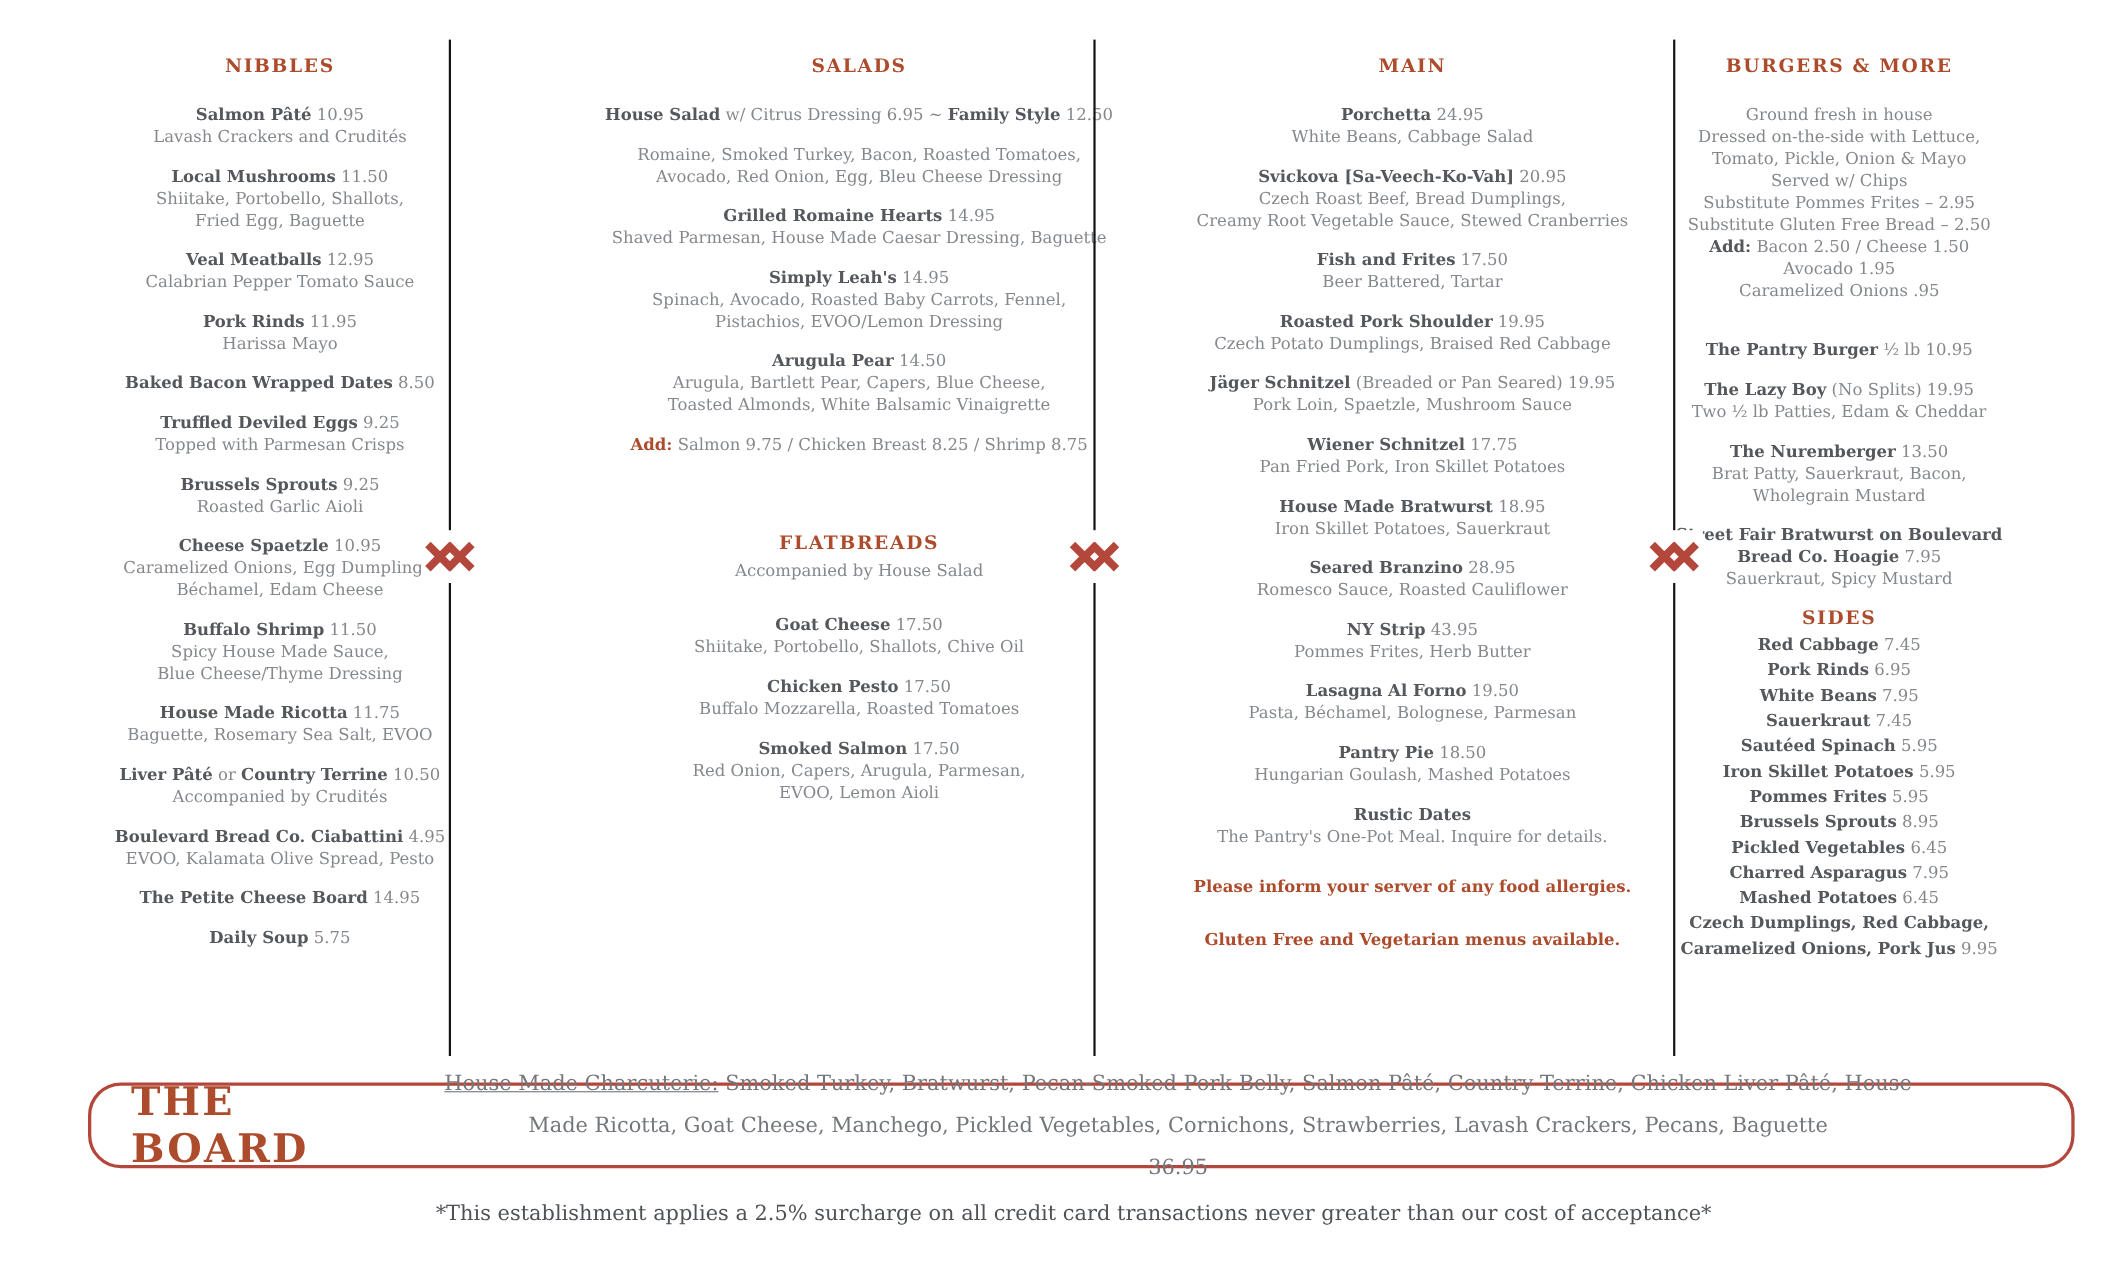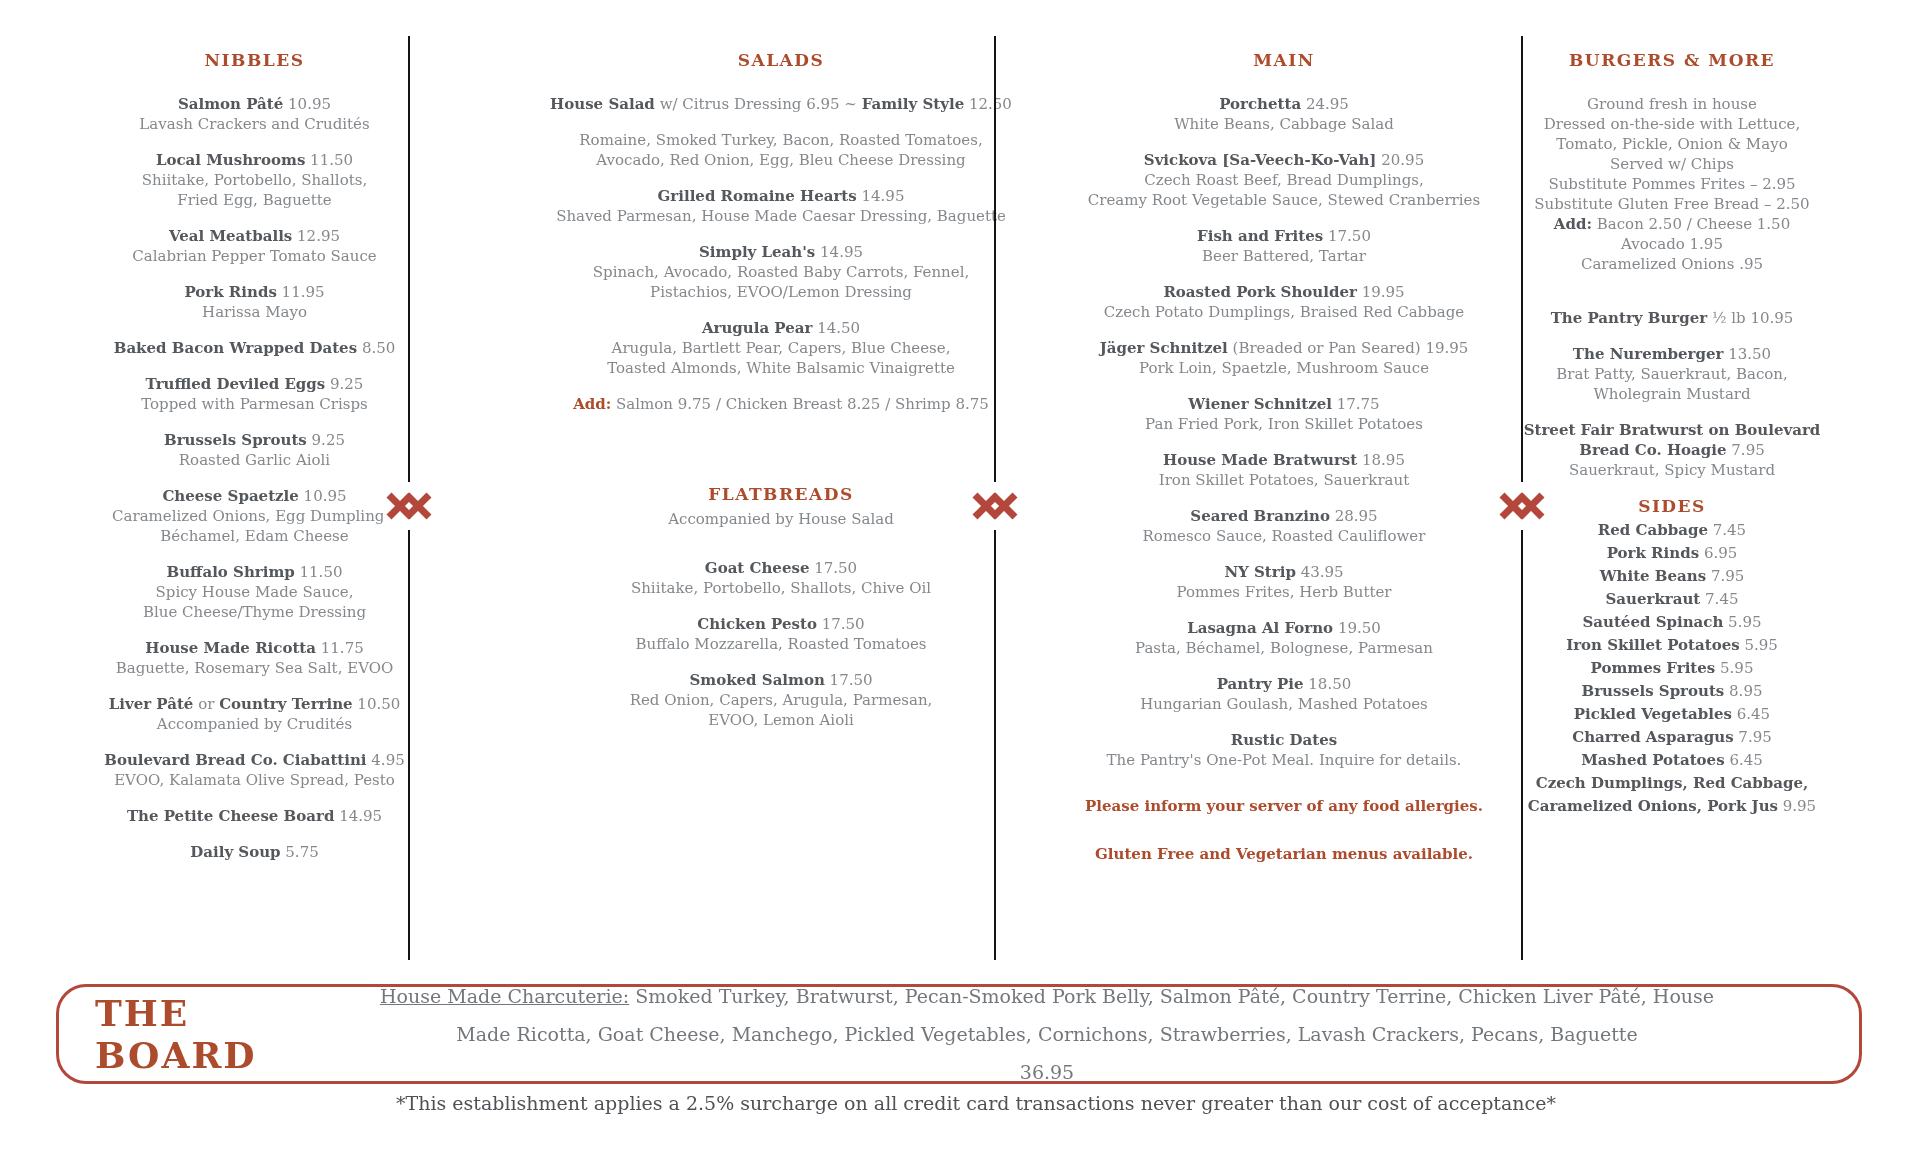--- a/index.html
+++ b/index.html
@@ -31,21 +31,21 @@
   .section.notes .item{margin-bottom:28px;}
   .section.intro .item{margin-bottom:34px;}
   .section.sides .sec-head{margin-bottom:3px;}
   .section.sides .item{margin-bottom:0;line-height:23px;}
   .vline{position:absolute;top:36px;width:2px;height:924px;background:var(--divider);}
   #vline-1{left:408px;} #vline-2{left:994px;} #vline-3{left:1521px;}
   .orn{position:absolute;top:482px;transform:translateX(-50%);
        background:#fff;padding:10px 3px;line-height:0;}
   #orn-1{left:409px;} #orn-2{left:995px;} #orn-3{left:1522px;}
   .orn svg{display:block;}
-  .board{position:absolute;top:984px;left:56px;width:1806px;height:100px;
+  .board{position:absolute;top:984px;left:80px;width:1806px;height:78px;
          box-sizing:border-box;border:3px solid var(--ornament);border-radius:30px;
          display:flex;align-items:center;}
   .board-title{font-size:36px;font-weight:bold;color:var(--accent);
                letter-spacing:2px;padding-left:36px;width:250px;flex:0 0 auto;}
   .board-text{flex:1;text-align:center;font-size:19px;line-height:38px;
               color:var(--board_text);padding:0 140px 0 30px;}
   .board-text .lead{text-decoration:underline;}
   .footer{position:absolute;top:1092px;left:16px;width:100%;text-align:center;
           font-size:19px;color:var(--footer_text);}
 </style>
@@ -234,20 +234,24 @@
             <div class="line"><span class="r">Substitute Pommes Frites – 2.95</span></div>
             <div class="line"><span class="r">Substitute Gluten Free Bread – 2.50</span></div>
             <div class="line"><span class="b">Add:</span><span class="r"> Bacon 2.50 / Cheese 1.50</span></div>
             <div class="line"><span class="r">Avocado 1.95</span></div>
             <div class="line"><span class="r">Caramelized Onions .95</span></div>
           </div>
         </div>
         <div class="section ">
           <div class="item">
             <div class="line"><span class="b">The Pantry Burger</span><span class="r"> ½ lb 10.95</span></div>
+          </div>
+          <div class="item">
+            <div class="line"><span class="b">The Lazy Boy</span><span class="r"> (No Splits) 19.95</span></div>
+            <div class="line"><span class="r">Two ½ lb Patties, Edam &amp; Cheddar</span></div>
           </div>
           <div class="item">
             <div class="line"><span class="b">The Nuremberger</span><span class="r"> 13.50</span></div>
             <div class="line"><span class="r">Brat Patty, Sauerkraut, Bacon,</span></div>
             <div class="line"><span class="r">Wholegrain Mustard</span></div>
           </div>
           <div class="item">
             <div class="line"><span class="b">Street Fair Bratwurst on Boulevard</span></div>
             <div class="line"><span class="b">Bread Co. Hoagie</span><span class="r"> 7.95</span></div>
             <div class="line"><span class="r">Sauerkraut, Spicy Mustard</span></div>

